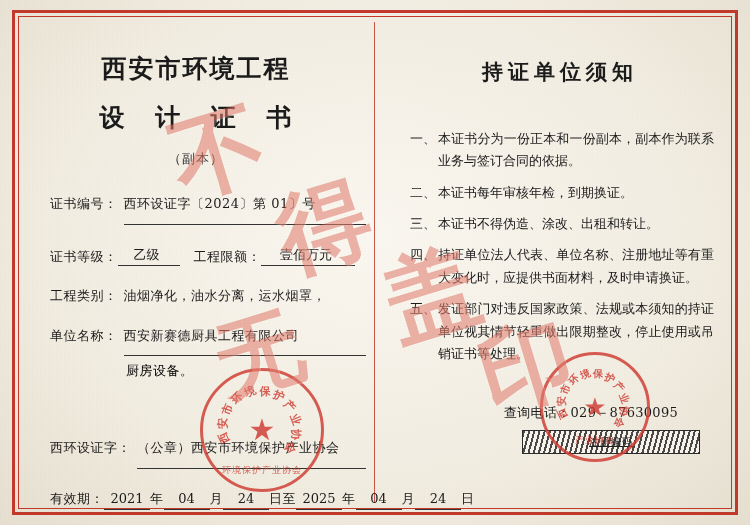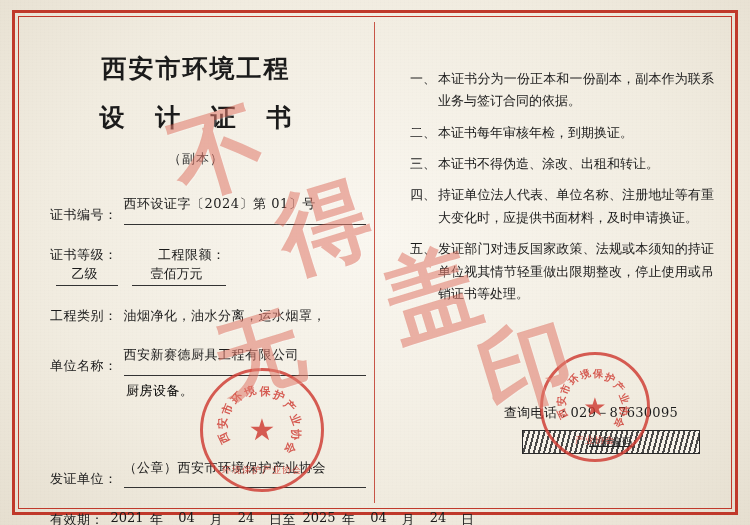--- a/index.html
+++ b/index.html
@@ -89,21 +89,21 @@
     color: #2a2a2a;
     margin-top: 16px;
     letter-spacing: 1px;
   }
   .fields {
     margin-top: 26px;
     padding-left: 24px;
   }
   .field-row {
     display: flex;
-    align-items: flex-end;
+    align-items: flex-start;
     font-family: "DejaVu Serif", serif;
     font-size: 13px;
     color: #1b1b1b;
     margin-bottom: 20px;
     line-height: 1.5;
   }
   .field-label {
     white-space: nowrap;
     letter-spacing: .5px;
   }
@@ -112,21 +112,20 @@
     margin-left: 6px;
     letter-spacing: .5px;
   }
   .field-value.underline {
     border-bottom: 1px solid #333;
     padding-bottom: 10px;
   }
   .field-row.two-col .seg {
     display: flex;
     align-items: flex-end;
-    flex-direction: column;
   }
   .seg-val {
     border-bottom: 1px solid #333;
     padding: 0 10px 1px 6px;
     min-width: 46px;
     text-align: center;
   }
   .seg-val.wide {
     min-width: 78px;
   }
@@ -341,21 +340,21 @@
         <span class="field-value">油烟净化，油水分离，运水烟罩，</span>
       </div>
 
       <div class="field-row">
         <span class="field-label">单位名称：</span>
         <span class="field-value underline">西安新赛德厨具工程有限公司</span>
       </div>
       <div class="wrap-line2">厨房设备。</div>
 
       <div class="field-row issue-row">
-        <span class="field-label">发证单位：</span>
+        <span class="field-label">西环设证字：</span>
         <span class="field-value underline">（公章）西安市环境保护产业协会</span>
       </div>
 
       <div class="field-row date-row">
         <span class="field-label">有效期：</span>
         <span class="dpart">2021</span>
         <span class="field-label">年</span>
         <span class="dpart">04</span>
         <span class="field-label">月</span>
         <span class="dpart">24</span>
@@ -364,20 +363,21 @@
         <span class="field-label">年</span>
         <span class="dpart">04</span>
         <span class="field-label">月</span>
         <span class="dpart">24</span>
         <span class="field-label">日</span>
       </div>
     </div>
   </div>
 
   <div class="right">
+    <div class="right-title">持证单位须知</div>
 
     <div class="notes">
       <div class="note">
         <span class="note-num">一、</span>
         <span class="note-text">本证书分为一份正本和一份副本，副本作为联系业务与签订合同的依据。</span>
       </div>
       <div class="note">
         <span class="note-num">二、</span>
         <span class="note-text">本证书每年审核年检，到期换证。</span>
       </div>

